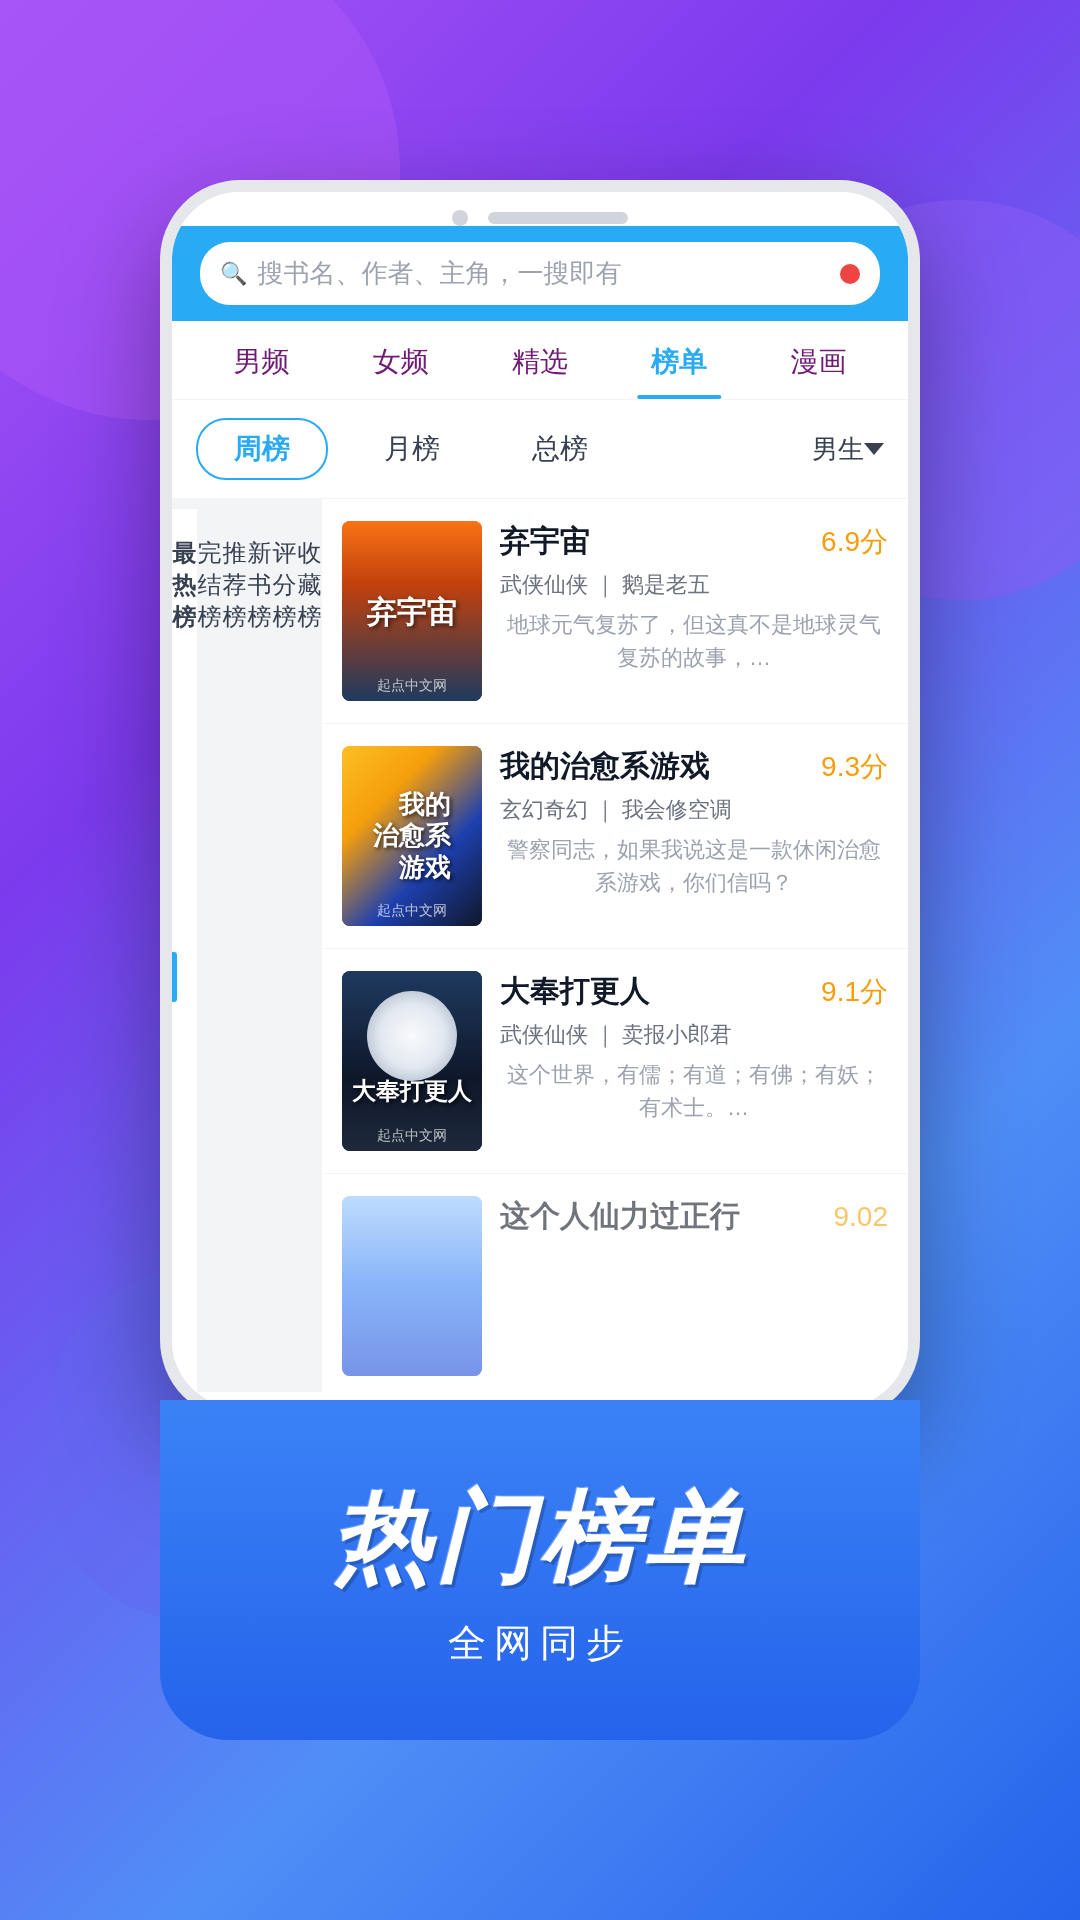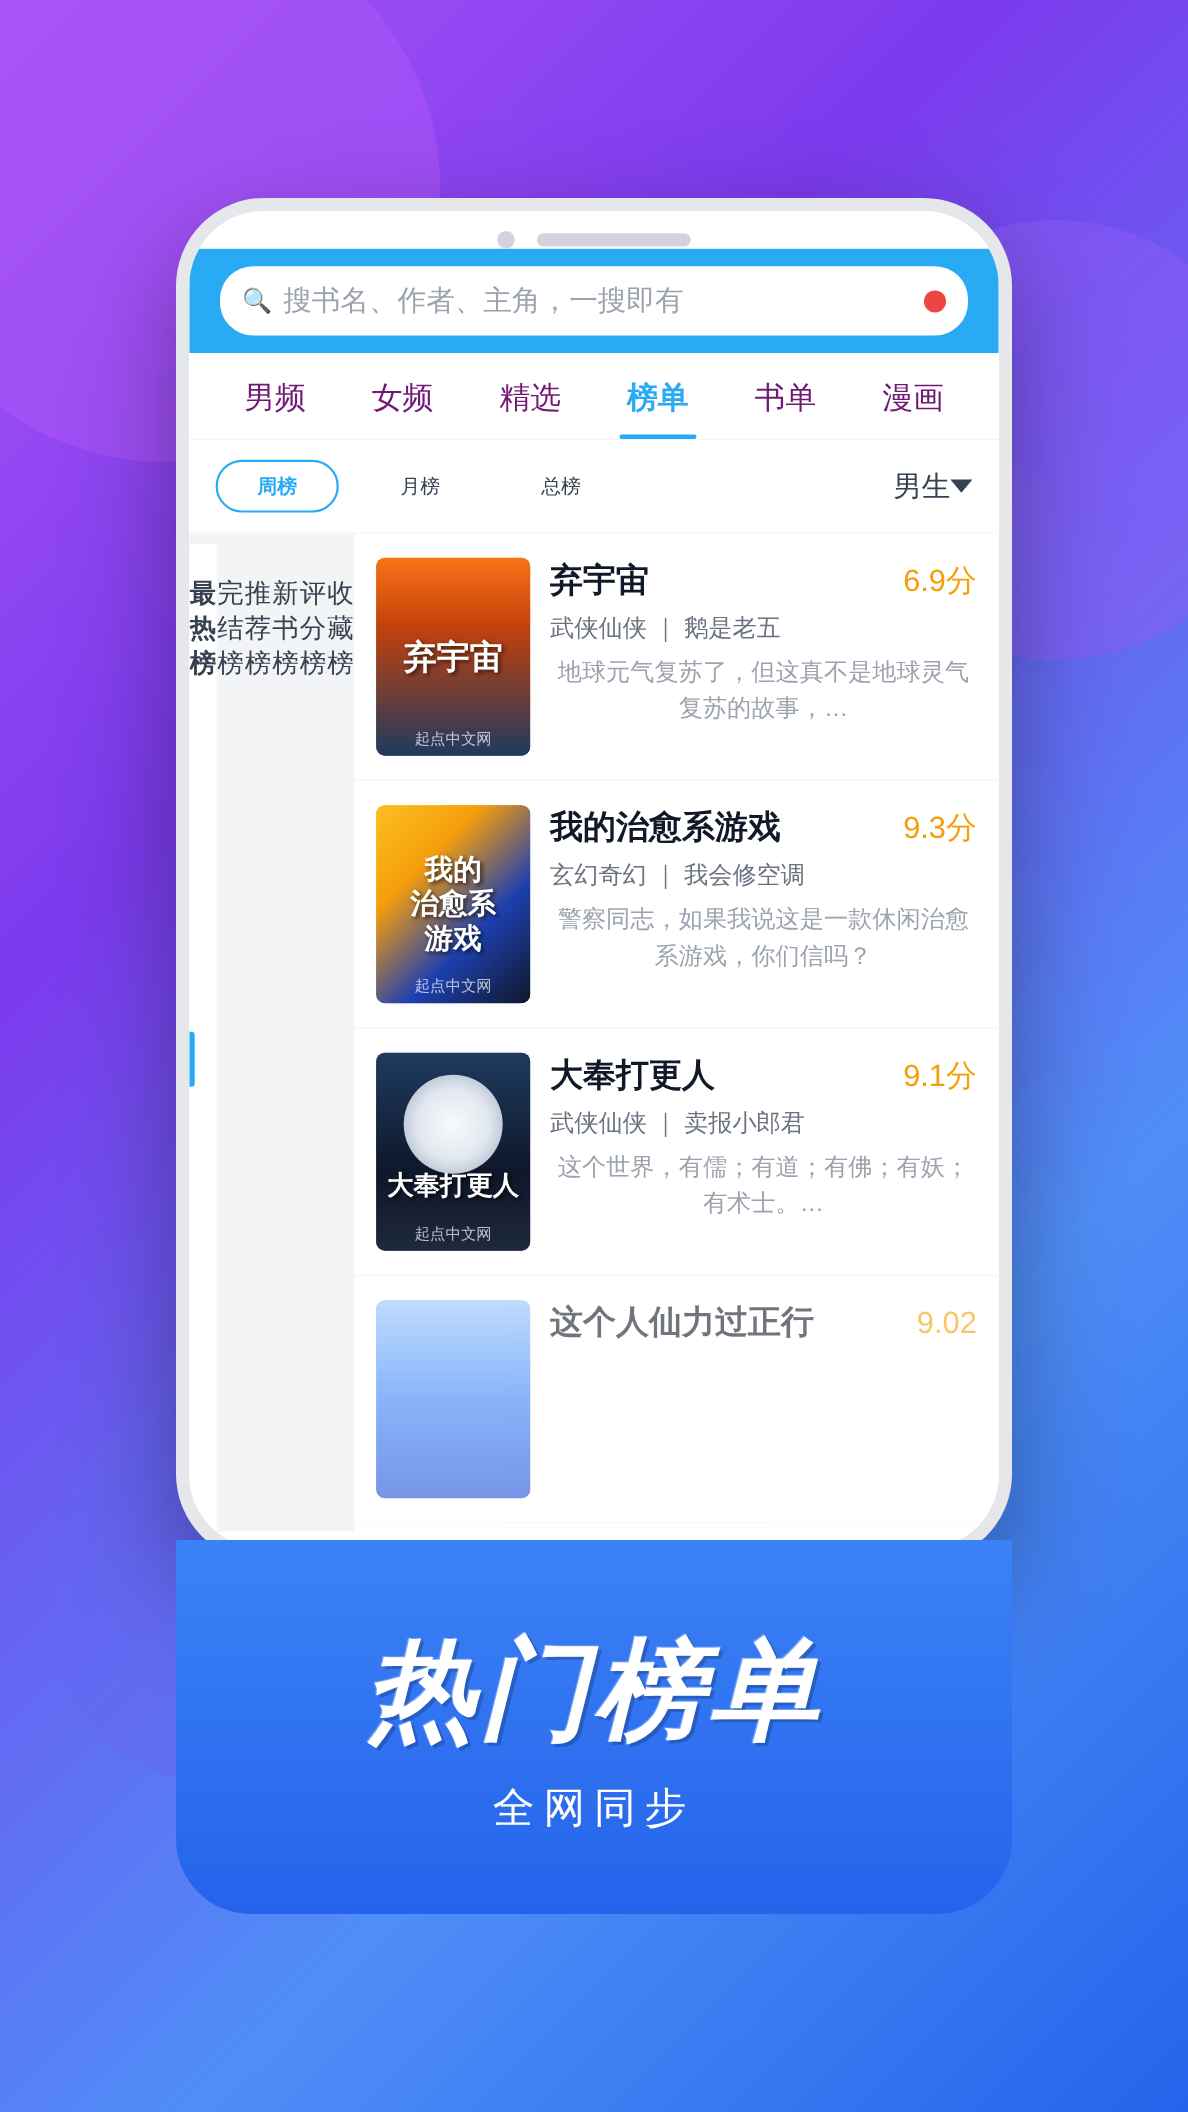--- a/index.html
+++ b/index.html
@@ -160,21 +160,21 @@
       padding: 18px 24px;
       gap: 20px;
       align-items: center;
       background: white;
       border-bottom: 1px solid #f3f4f6;
     }
 
     .sub-nav-item {
       padding: 10px 36px;
       border-radius: 30px;
-      font-size: 18px;
+      font-size: 28px;
       color: #374151;
       cursor: pointer;
     }
 
     .sub-nav-item.active {
       background: white;
       color: #29aaf4;
       border: 2px solid #29aaf4;
       font-weight: 600;
     }
@@ -386,21 +386,20 @@
           <span class="search-placeholder">搜书名、作者、主角，一搜即有</span>
           <div class="search-red-dot"></div>
         </div>
       </div>
 
       <div class="nav-tabs">
         <div class="nav-tab">男频</div>
         <div class="nav-tab">女频</div>
         <div class="nav-tab">精选</div>
         <div class="nav-tab active">榜单</div>
-        <div class="nav-tab">书单</div>
         <div class="nav-tab">漫画</div>
       </div>
 
       <div class="sub-nav">
         <div class="sub-nav-item active">周榜</div>
         <div class="sub-nav-item">月榜</div>
         <div class="sub-nav-item">总榜</div>
         <div class="sub-nav-dropdown">
           <span>男生</span>
           <div class="dropdown-arrow"></div>
@@ -439,21 +438,21 @@
                 <span>鹅是老五</span>
               </div>
               <div class="book-desc">地球元气复苏了，但这真不是地球灵气复苏的故事，…</div>
             </div>
           </div>
 
           <div class="book-item">
             <div class="book-cover book-cover-2">
               <div style="position:absolute;top:0;left:0;right:0;bottom:0;background:linear-gradient(135deg,#fbbf24 0%,#f59e0b 30%,#1e40af 65%,#0f172a 100%);"></div>
               <div style="position:relative;z-index:1;text-align:center;padding:10px;">
-                <div style="color:white;font-size:26px;font-weight:900;text-shadow:2px 2px 4px rgba(0,0,0,0.7);line-height:1.2;">我的<br>治愈系<br>游戏</div>
+                <div style="color:white;font-size:26px;font-weight:900;text-shadow:2px 2px 4px rgba(0,0,0,0.7);line-height:1.2;text-align:right;">我的<br>治愈系<br>游戏</div>
               </div>
               <div style="position:absolute;bottom:6px;font-size:14px;color:rgba(255,255,255,0.7);z-index:1;">起点中文网</div>
             </div>
             <div class="book-info">
               <div class="book-title-row">
                 <span class="book-title">我的治愈系游戏</span>
                 <span class="book-score">9.3分</span>
               </div>
               <div class="book-meta">
                 <span>玄幻奇幻</span>

